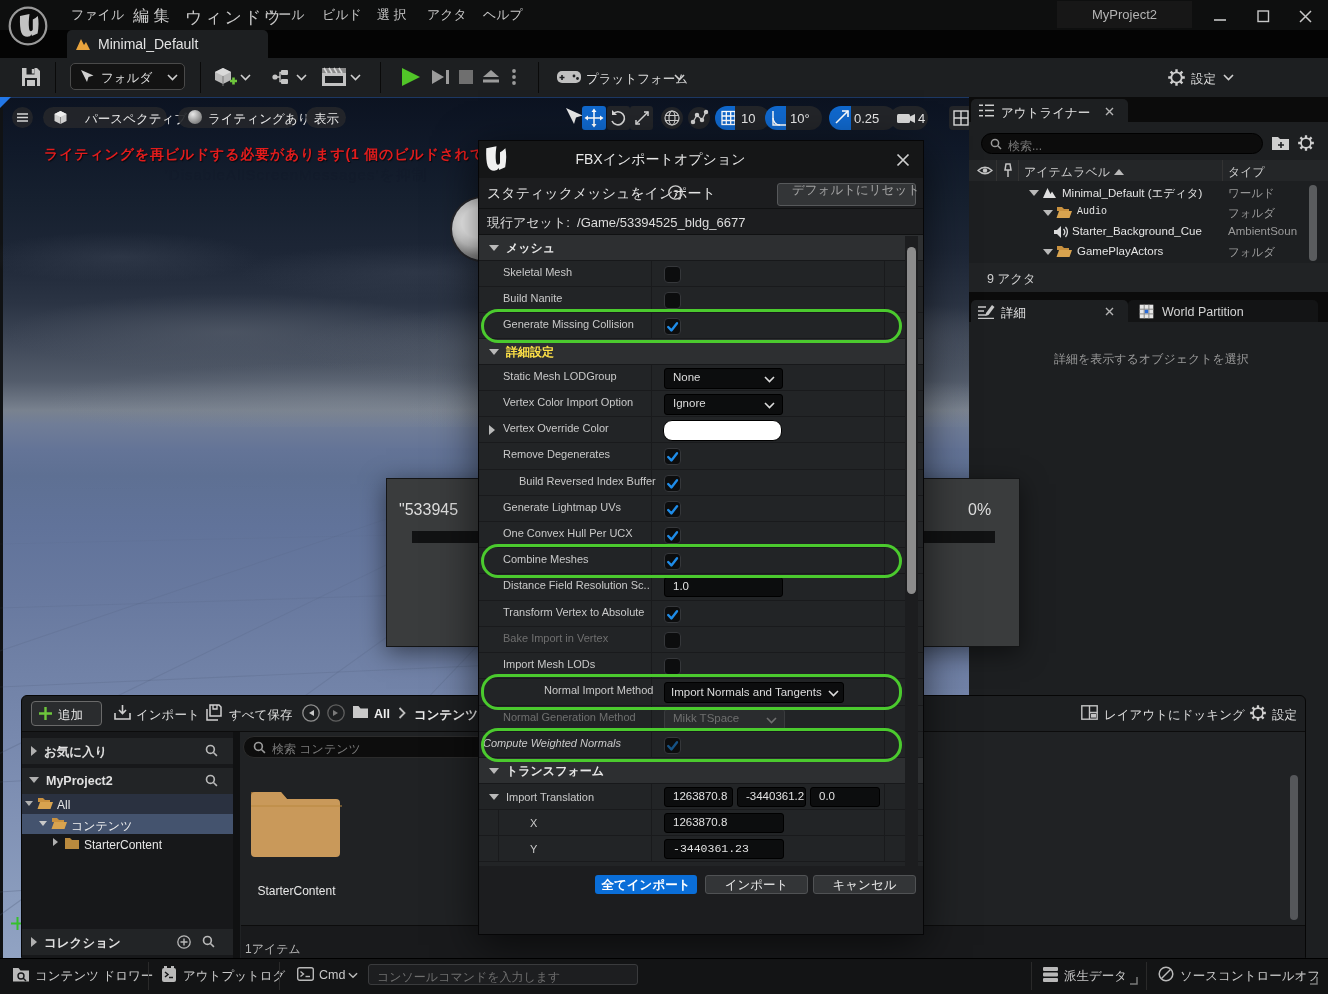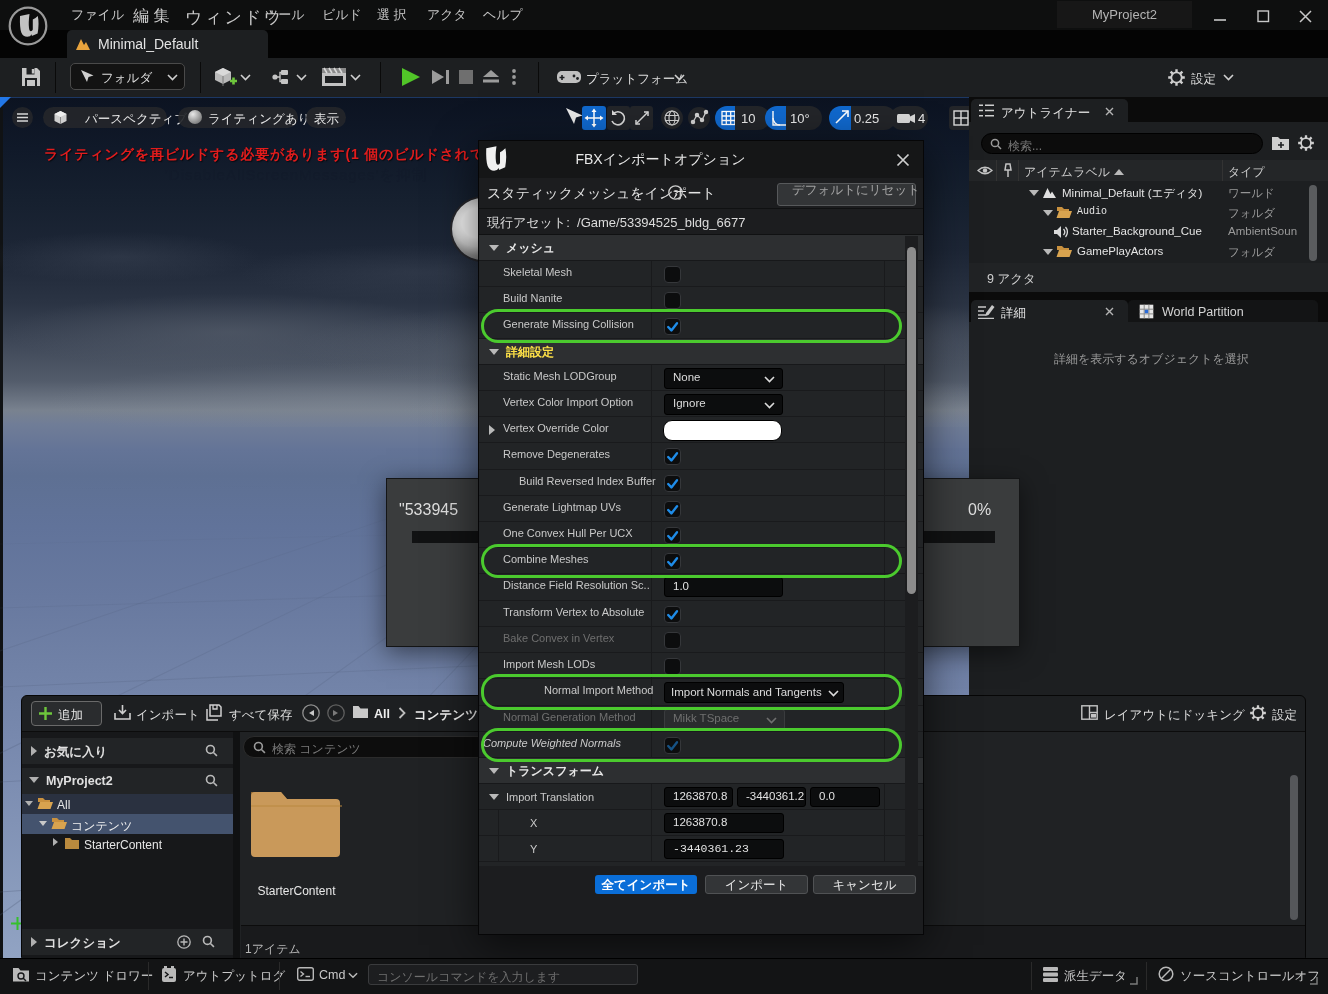--- a/index.html
+++ b/index.html
@@ -613,21 +613,21 @@
 <div class="ab" style="left:651px;top:601px;width:1px;height:26px;background:#191a1c;"></div>
 <div class="ab" style="left:884px;top:601px;width:1px;height:26px;background:#191a1c;"></div>
 <div class="tx nm" style="left:503px;top:606px;font-size:11px;color:#c9c9c9;">Transform Vertex to Absolute</div>
 <svg class="ab" style="left:664px;top:606px;" width="17" height="17" viewBox="0 0 17 17">
       <rect x="0.5" y="0.5" width="16" height="16" rx="3.5" fill="#0c0d0e" stroke="#35373a"></rect>
       <path d="M4.2 9 l3.2 3.4 L13 5.2" stroke="#1f8ce8" stroke-width="2.4" fill="none" stroke-linecap="round" stroke-linejoin="round" opacity="1"></path>
     </svg>
 <div class="ab" style="left:479px;top:627px;width:444px;height:26px;background:#222426;border-bottom:1px solid #191a1c;box-sizing:border-box;"></div>
 <div class="ab" style="left:651px;top:627px;width:1px;height:26px;background:#191a1c;"></div>
 <div class="ab" style="left:884px;top:627px;width:1px;height:26px;background:#191a1c;"></div>
-<div class="tx nm" style="left:503px;top:632px;font-size:11px;color:#6f6f6f;">Bake Convex in Vertex</div>
+<div class="tx nm" style="left:503px;top:632px;font-size:11px;color:#6f6f6f;">Bake Import in Vertex</div>
 <svg class="ab" style="left:664px;top:632px;" width="17" height="17" viewBox="0 0 17 17">
       <rect x="0.5" y="0.5" width="16" height="16" rx="3.5" fill="#0c0d0e" stroke="#35373a"></rect>
     </svg>
 <div class="ab" style="left:479px;top:653px;width:444px;height:26px;background:#222426;border-bottom:1px solid #191a1c;box-sizing:border-box;"></div>
 <div class="ab" style="left:651px;top:653px;width:1px;height:26px;background:#191a1c;"></div>
 <div class="ab" style="left:884px;top:653px;width:1px;height:26px;background:#191a1c;"></div>
 <div class="tx nm" style="left:503px;top:658px;font-size:11px;color:#c9c9c9;">Import Mesh LODs</div>
 <svg class="ab" style="left:664px;top:658px;" width="17" height="17" viewBox="0 0 17 17">
       <rect x="0.5" y="0.5" width="16" height="16" rx="3.5" fill="#0c0d0e" stroke="#35373a"></rect>
     </svg>

